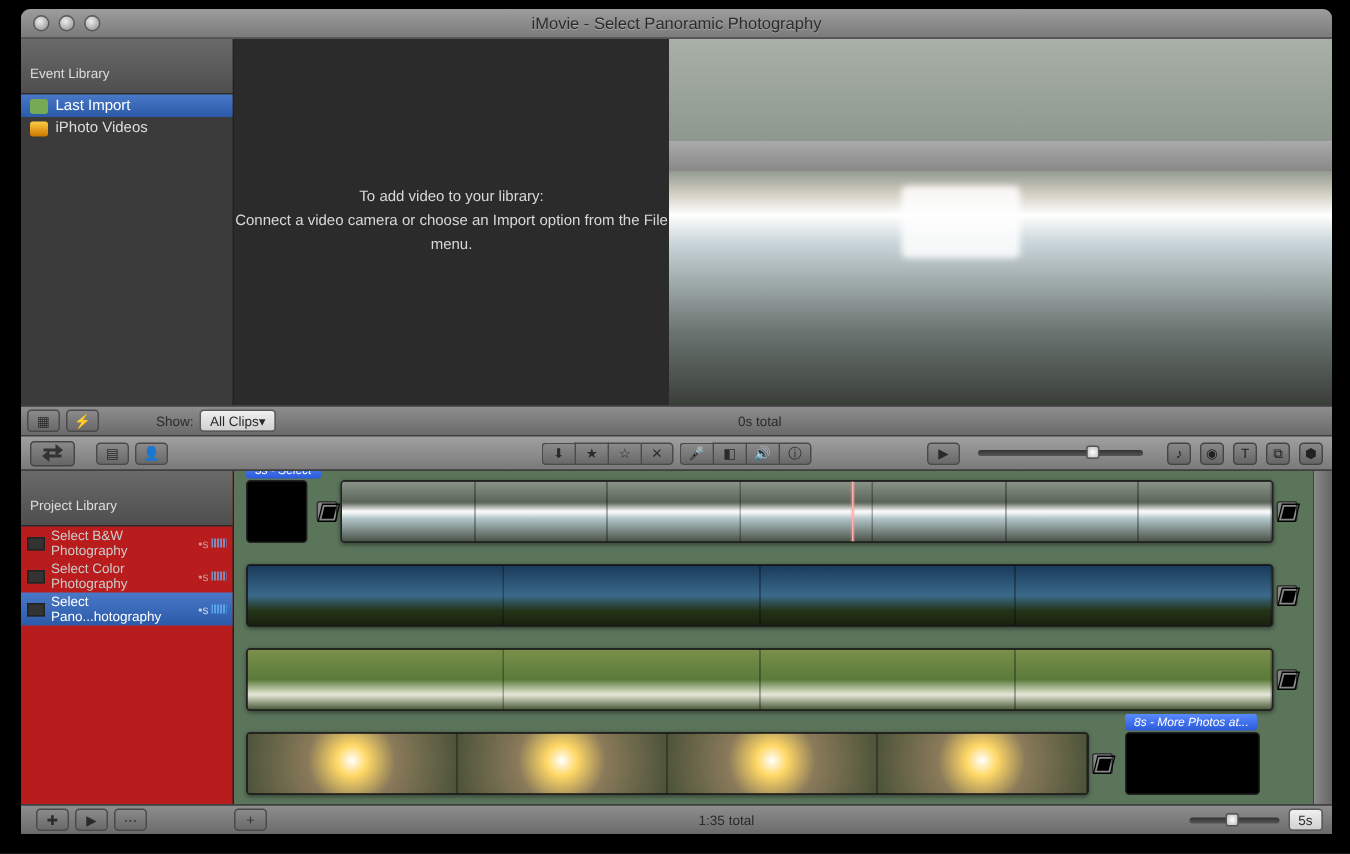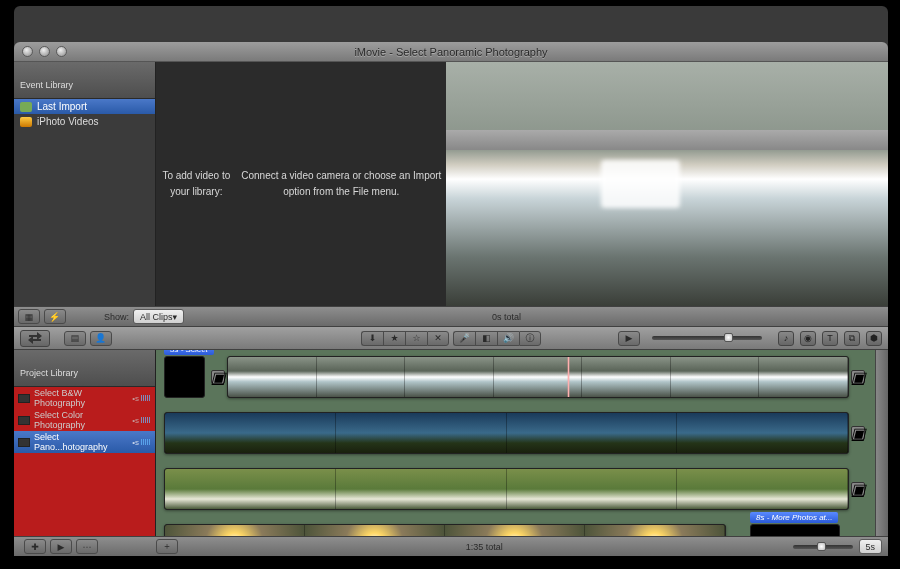--- a/index.html
+++ b/index.html
@@ -1,34 +1,34 @@
 <!DOCTYPE html>
 <html><head>
 <meta charset="utf-8">
 <style>
 * { margin: 0; padding: 0; box-sizing: border-box; font-family: "Lucida Grande", Helvetica, Arial, sans-serif; }
 body { background: #000; width: 900px; height: 569px; overflow: hidden; position: relative; }
 
 .window { position: absolute; top: 6px; left: 14px; width: 874px; height: 550px; background: #3a3a3a; border-radius: 6px 6px 0 0; box-shadow: 0 2px 12px rgba(0,0,0,.6); display: flex; flex-direction: column; }
 
-.titlebar { height: 20px; background: linear-gradient(#9d9d9d,#7a7a7a); border-radius: 6px 6px 0 0; display: flex; align-items: center; position: relative; border-bottom: 1px solid #555; margin-top: 36px; }
+.titlebar { height: 20px; background: linear-gradient(#9d9d9d,#7a7a7a); border-radius: 6px 6px 0 0; display: flex; align-items: center; position: relative; border-bottom: 1px solid #555; }
 .traffic { display: flex; gap: 6px; margin-left: 8px; }
 .traffic span { width: 11px; height: 11px; border-radius: 50%; background: radial-gradient(circle at 40% 35%, #eee, #8a8a8a); border: 1px solid #5a5a5a; }
 .title { position: absolute; left: 0; right: 0; text-align: center; font-size: 11px; color: #2a2a2a; text-shadow: 0 1px 0 rgba(255,255,255,.3); }
 
 .upper { display: flex; height: 244px; }
 .event-lib { width: 142px; background: #3b3b3b; border-right: 1px solid #222; }
 .lib-header { height: 15px; background: linear-gradient(#6a6a6a,#4e4e4e); font-size: 9px; color: #ddd; padding: 18px 6px; border-bottom: 1px solid #2a2a2a; }
 .lib-item { display: flex; align-items: center; gap: 5px; padding: 2px 6px; font-size: 10px; color: #ddd; }
 .lib-item.sel { background: linear-gradient(#4a78c8,#2a5aa8); color: #fff; }
 .lib-icon { width: 12px; height: 10px; background: #7a5; border-radius: 2px; flex-shrink: 0; }
 .lib-icon.photo { background: linear-gradient(#ffcc44,#cc7700); }
 
 .event-view { flex: 1; background: #2b2b2b; display: flex; flex-direction: column; }
-.event-msg { flex: 1; display: flex; flex-direction: row; align-items: center; justify-content: center; color: #d8d8d8; font-size: 10px; text-align: center; line-height: 1.6; }
+.event-msg { flex: 1; display: flex; flex-direction: column; align-items: center; justify-content: center; color: #d8d8d8; font-size: 10px; text-align: center; line-height: 1.6; }
 
 .viewer { width: 442px; background: #111; position: relative; overflow: hidden; }
 .viewer-img { width: 100%; height: 100%; position: relative; background: linear-gradient(#a8b0a8 0%, #889288 35%, #d0ccc0 42%, #fff 48%, #c8d4d8 56%, #6a7470 80%, #3a3e38 100%); }
 .viewer-img::before { content: ""; position: absolute; left: 0; right: 0; top: 28%; height: 8%; background: linear-gradient(#aaa, #888); }
 .viewer-img::after { content: ""; position: absolute; left: 35%; top: 40%; width: 18%; height: 20%; background: #fff; opacity: .85; border-radius: 4px; filter: blur(2px); }
 
 .mid-toolbar { height: 21px; background: linear-gradient(#8e8e8e,#6a6a6a); border-top: 1px solid #404040; border-bottom: 1px solid #404040; display: flex; align-items: center; font-size: 9px; color: #2a2a2a; }
 .tb-seg { display: flex; align-items: center; gap: 4px; padding: 0 4px; }
 .tb-btn { width: 22px; height: 15px; background: linear-gradient(#8a8a8a,#696969); border: 1px solid #4a4a4a; border-radius: 3px; display: inline-flex; align-items: center; justify-content: center; color: #2a2a2a; font-size: 9px; }
 .tb-sel { height: 15px; background: linear-gradient(#f0f0f0,#d0d0d0); border: 1px solid #5a5a5a; border-radius: 3px; padding: 0 6px; font-size: 9px; display: inline-flex; align-items: center; }

